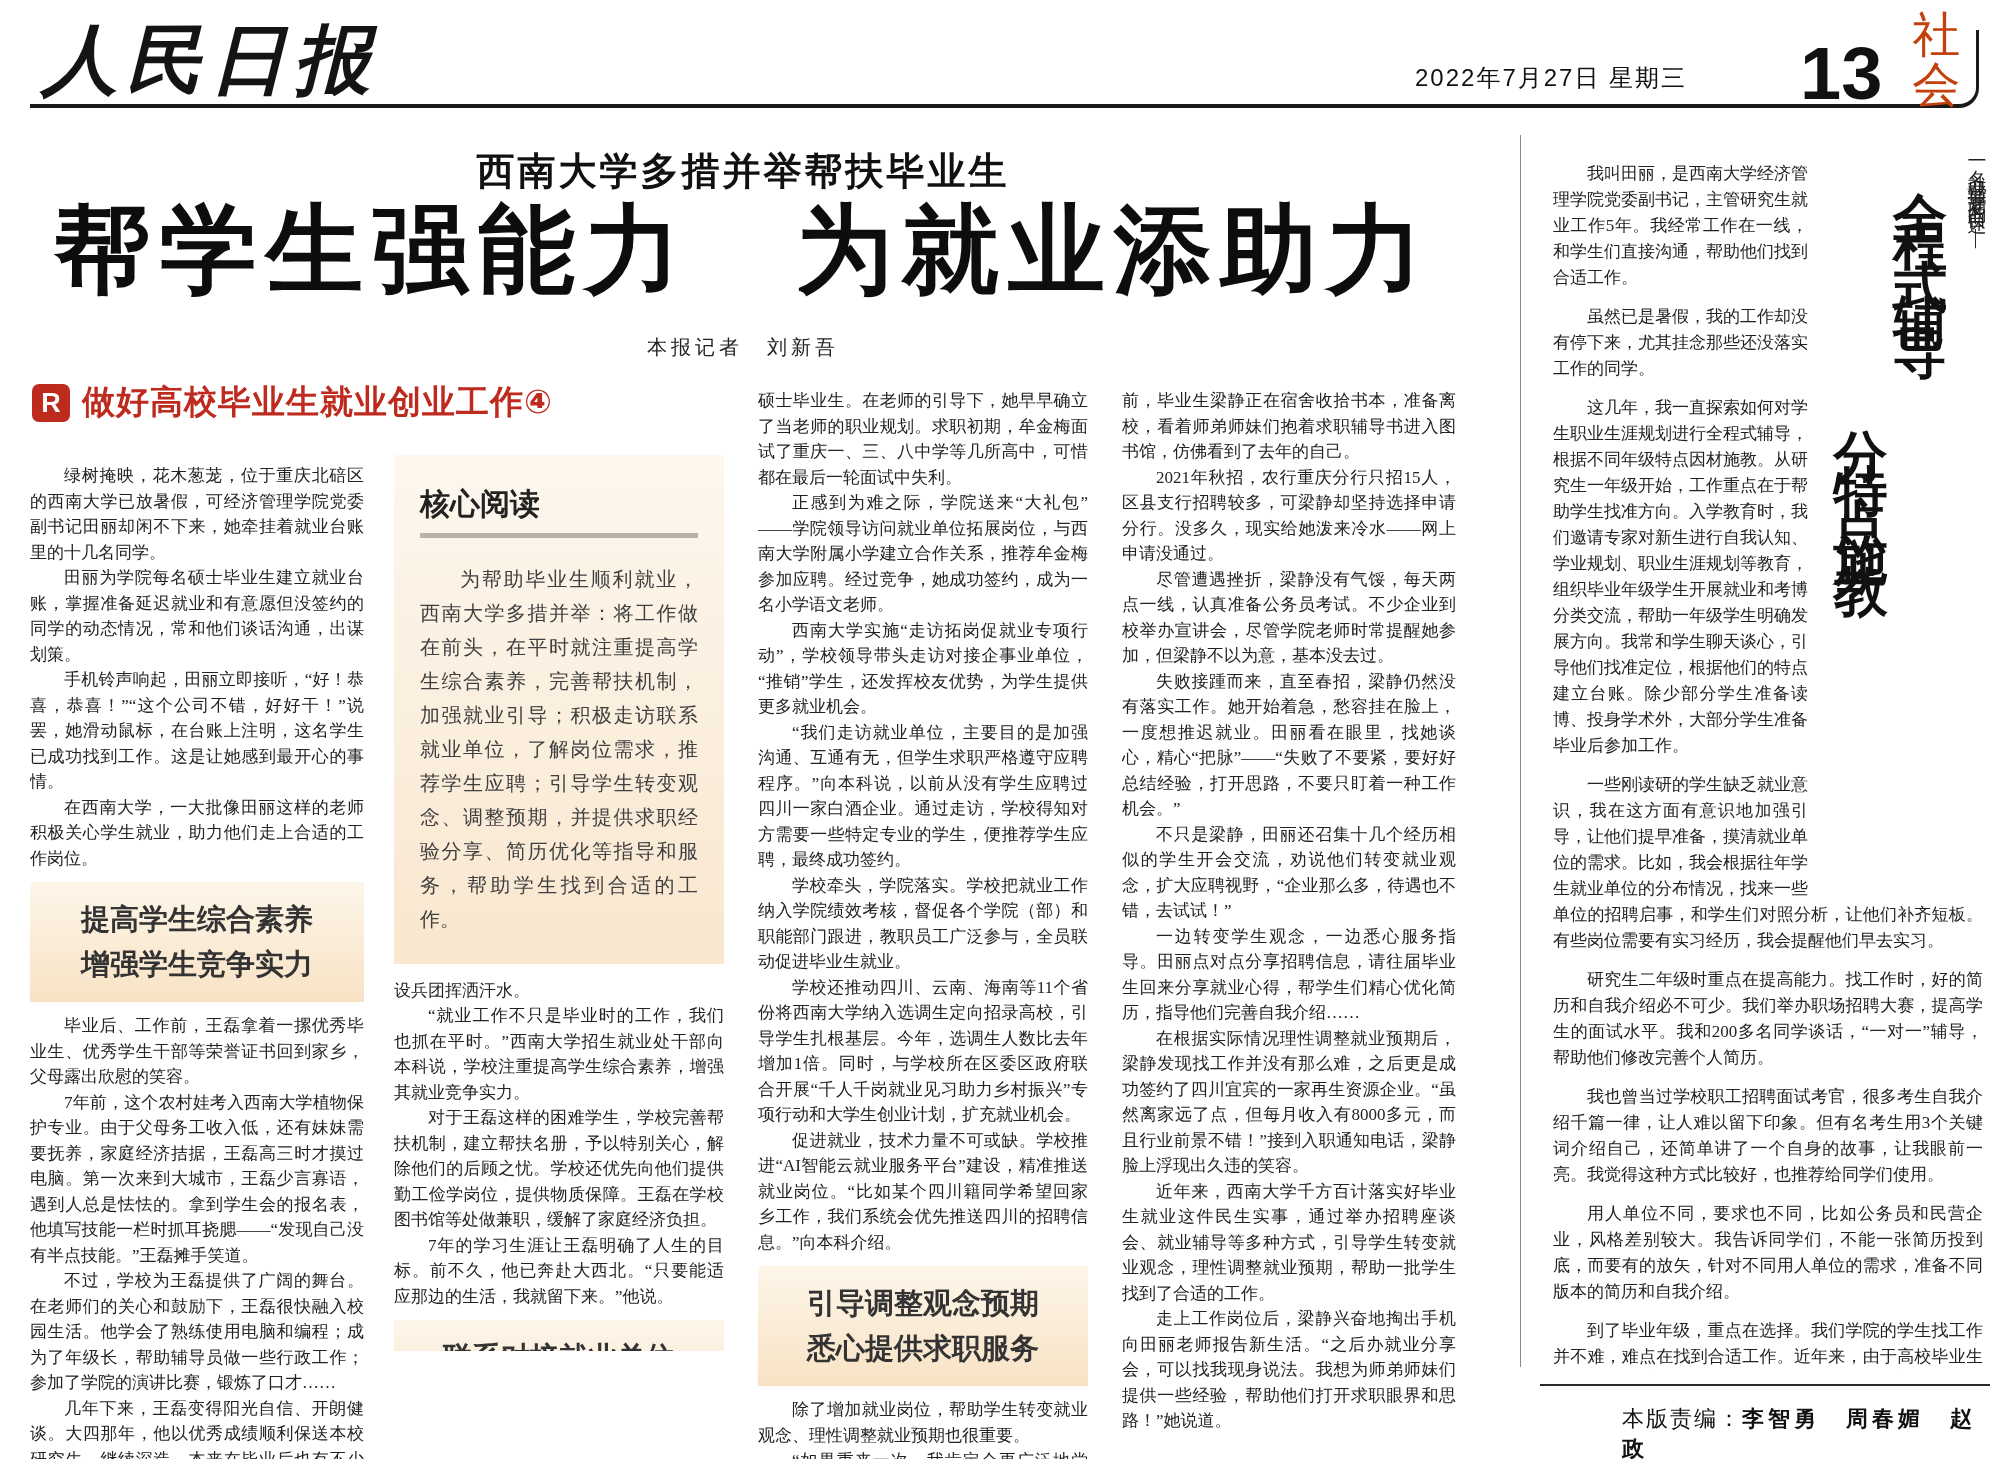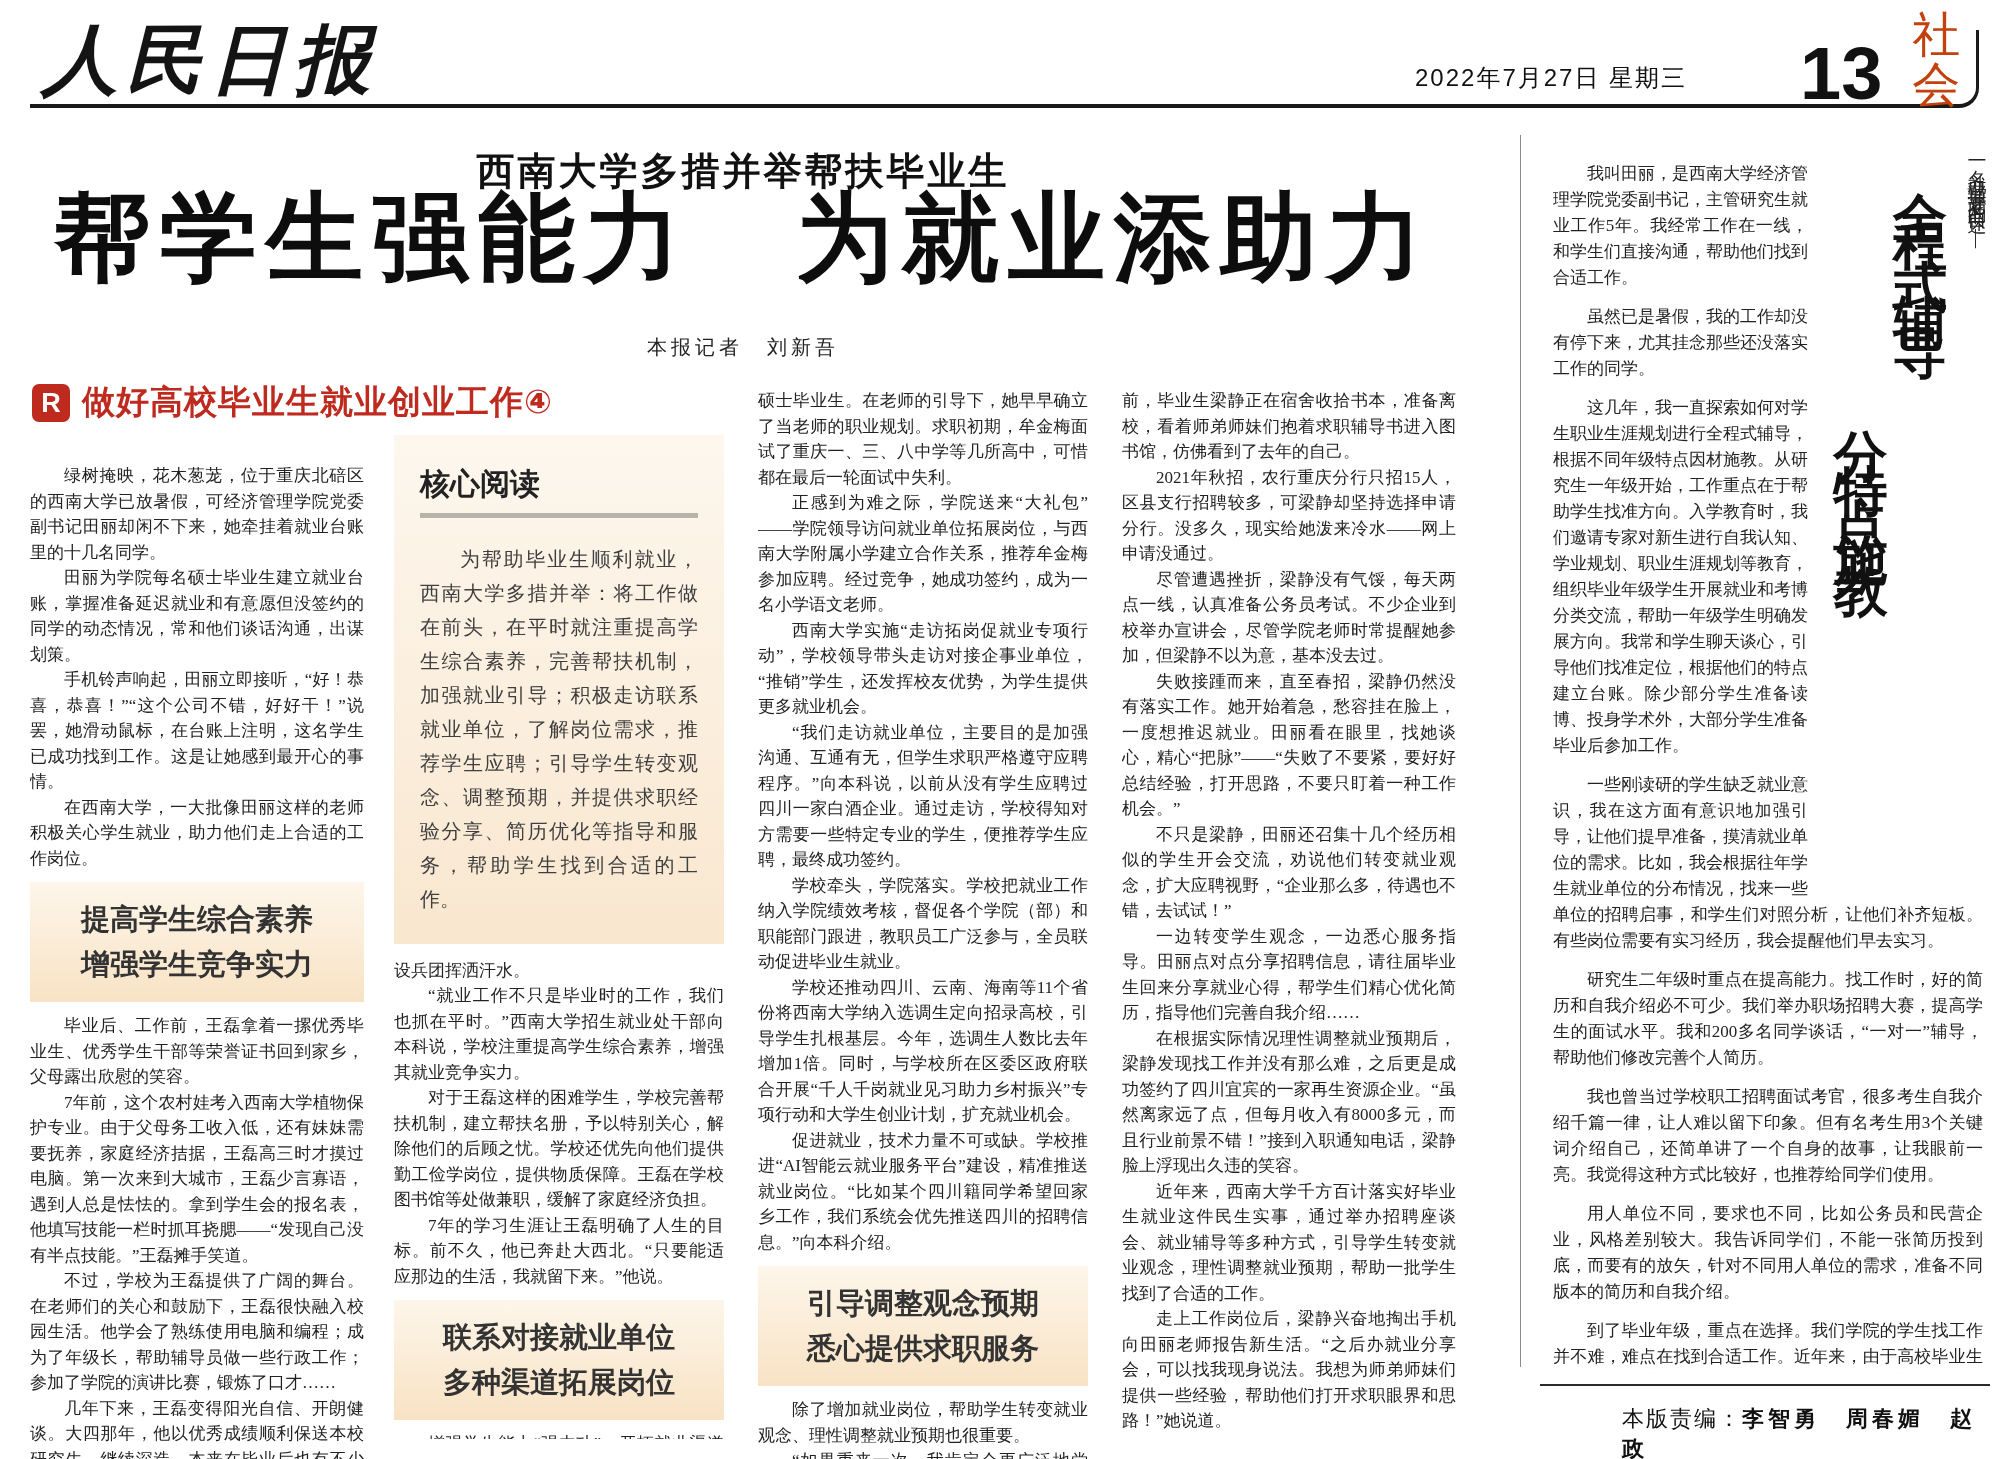--- a/index.html
+++ b/index.html
@@ -21,42 +21,42 @@
   .header-date{position:absolute;left:1415px;top:62px;font-size:24px;font-family:var(--sans);
                letter-spacing:2px;color:#111;}
   .pageinfo{position:absolute;left:1800px;top:10px;display:flex;align-items:flex-end;gap:30px;}
   .page-no{font-size:74px;font-weight:700;font-family:var(--sans);line-height:1;color:#111;}
   .section-name{font-size:48px;font-weight:400;font-family:var(--sans);line-height:1.05;
                 letter-spacing:16px;color:#c2410c;}
 
   
   .kicker{position:absolute;left:30px;top:146px;width:1426px;text-align:center;
           font-size:38px;font-weight:700;font-family:Liberation Serif, serif;letter-spacing:3px;color:#111;}
-  .headline{position:absolute;left:20px;top:186px;width:1446px;text-align:center;
+  .headline{position:absolute;left:20px;top:198px;width:1446px;text-align:center;
             font-size:97px;font-weight:900;font-family:var(--sans);letter-spacing:9px;
             line-height:1.08;color:#0d0d0d;}
   .byline{position:absolute;left:30px;top:334px;width:1426px;text-align:center;
           font-size:20px;letter-spacing:4px;color:#222;}
 
   
   .series-tag{position:absolute;left:32px;top:380px;display:flex;align-items:center;gap:12px;}
   .series-icon{width:38px;height:38px;background:var(--red);border-radius:7px;color:#fff;
                font-family:var(--sans);font-weight:700;font-size:27px;line-height:38px;
                text-align:center;flex:0 0 auto;}
   .series-text{font-size:33px;font-weight:700;font-family:var(--sans);color:var(--red);
                letter-spacing:1px;}
 
   
   .col{position:absolute;overflow:hidden;text-align:justify;font-size:17px;line-height:25.5px;
        color:#222;}
   .col p{margin:0;}
   .p{text-indent:2em;}
   .pc{text-indent:0;}
   .col1{left:30px;top:452px;width:334px;height:1007px;margin-top:11px;}
-  .col2{left:394px;top:435px;width:330px;height:1004px;}
+  .col2{left:394px;top:455px;width:330px;height:896px;}
   .col3{left:758px;top:388px;width:330px;height:1071px;}
   .col4{left:1122px;top:388px;width:334px;height:1071px;}
 
   .sec-head{margin:11px 0;padding:15px 4px;text-align:center;font-family:var(--sans);
             font-weight:700;font-size:29px;line-height:45px;color:#333;text-indent:0;
             background:linear-gradient(180deg,#fdf6ea 0%,#f8e2c4 100%);}
 
   .core-box{background:linear-gradient(180deg,#fdf7ee 0%,#f9e7cf 100%);
             padding:36px 26px 28px 26px;margin-bottom:14px;}
   .core-title{font-family:var(--sans);font-size:30px;font-weight:700;color:#222;}

